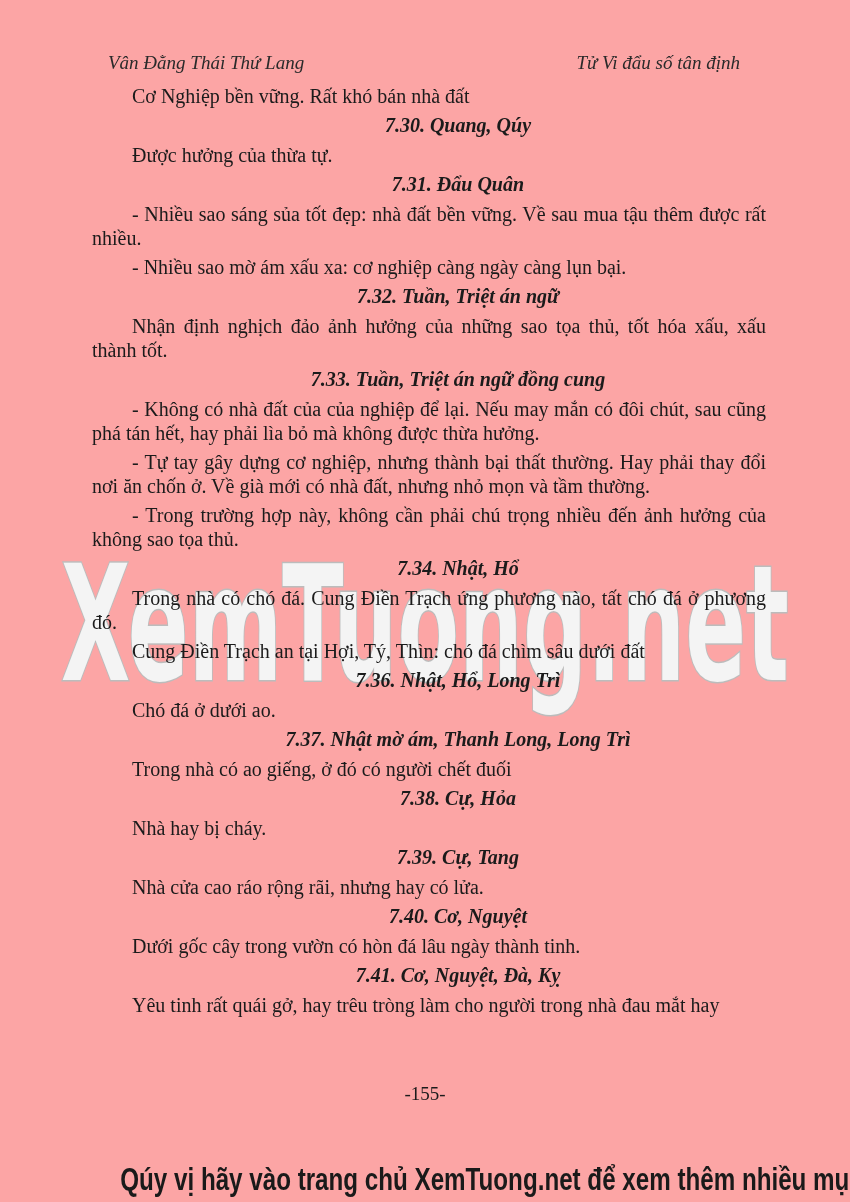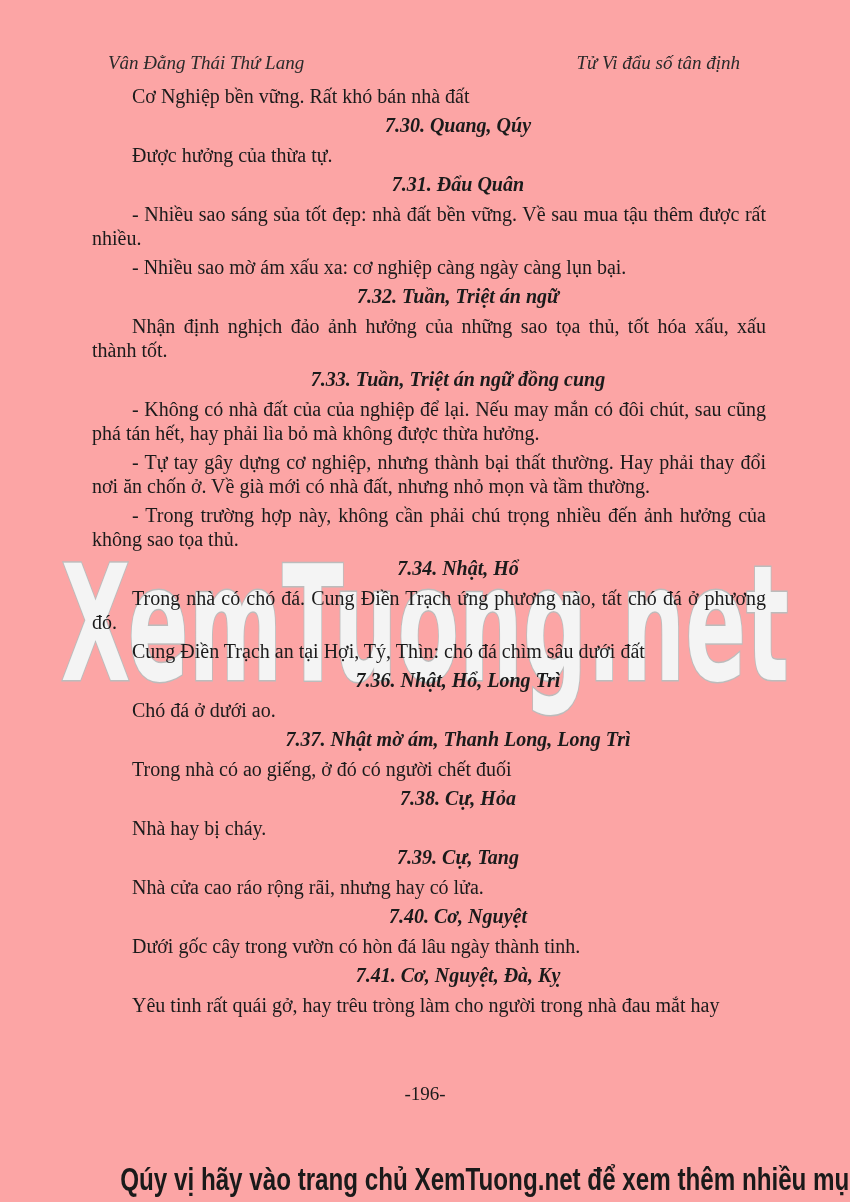--- a/index.html
+++ b/index.html
@@ -115,19 +115,19 @@
       <div class="heading">7.38. Cự, Hỏa</div>
       <div class="para">Nhà hay bị cháy.</div>
       <div class="heading">7.39. Cự, Tang</div>
       <div class="para">Nhà cửa cao ráo rộng rãi, nhưng hay có lửa.</div>
       <div class="heading">7.40. Cơ, Nguyệt</div>
       <div class="para">Dưới gốc cây trong vườn có hòn đá lâu ngày thành tinh.</div>
       <div class="heading">7.41. Cơ, Nguyệt, Đà, Kỵ</div>
       <div class="para">Yêu tinh rất quái gở, hay trêu tròng làm cho người trong nhà đau mắt hay</div>
     </div>
 
-  <div class="page-number">-196-</div>
+  <div class="page-number">-155-</div>
 
   <div class="site-footer">
     <span class="footer-text">Qúy vị hãy vào trang chủ XemTuong.net để xem thêm nhiều mục hay khác</span>
   </div>
 
 </div>
 
 </body></html>

